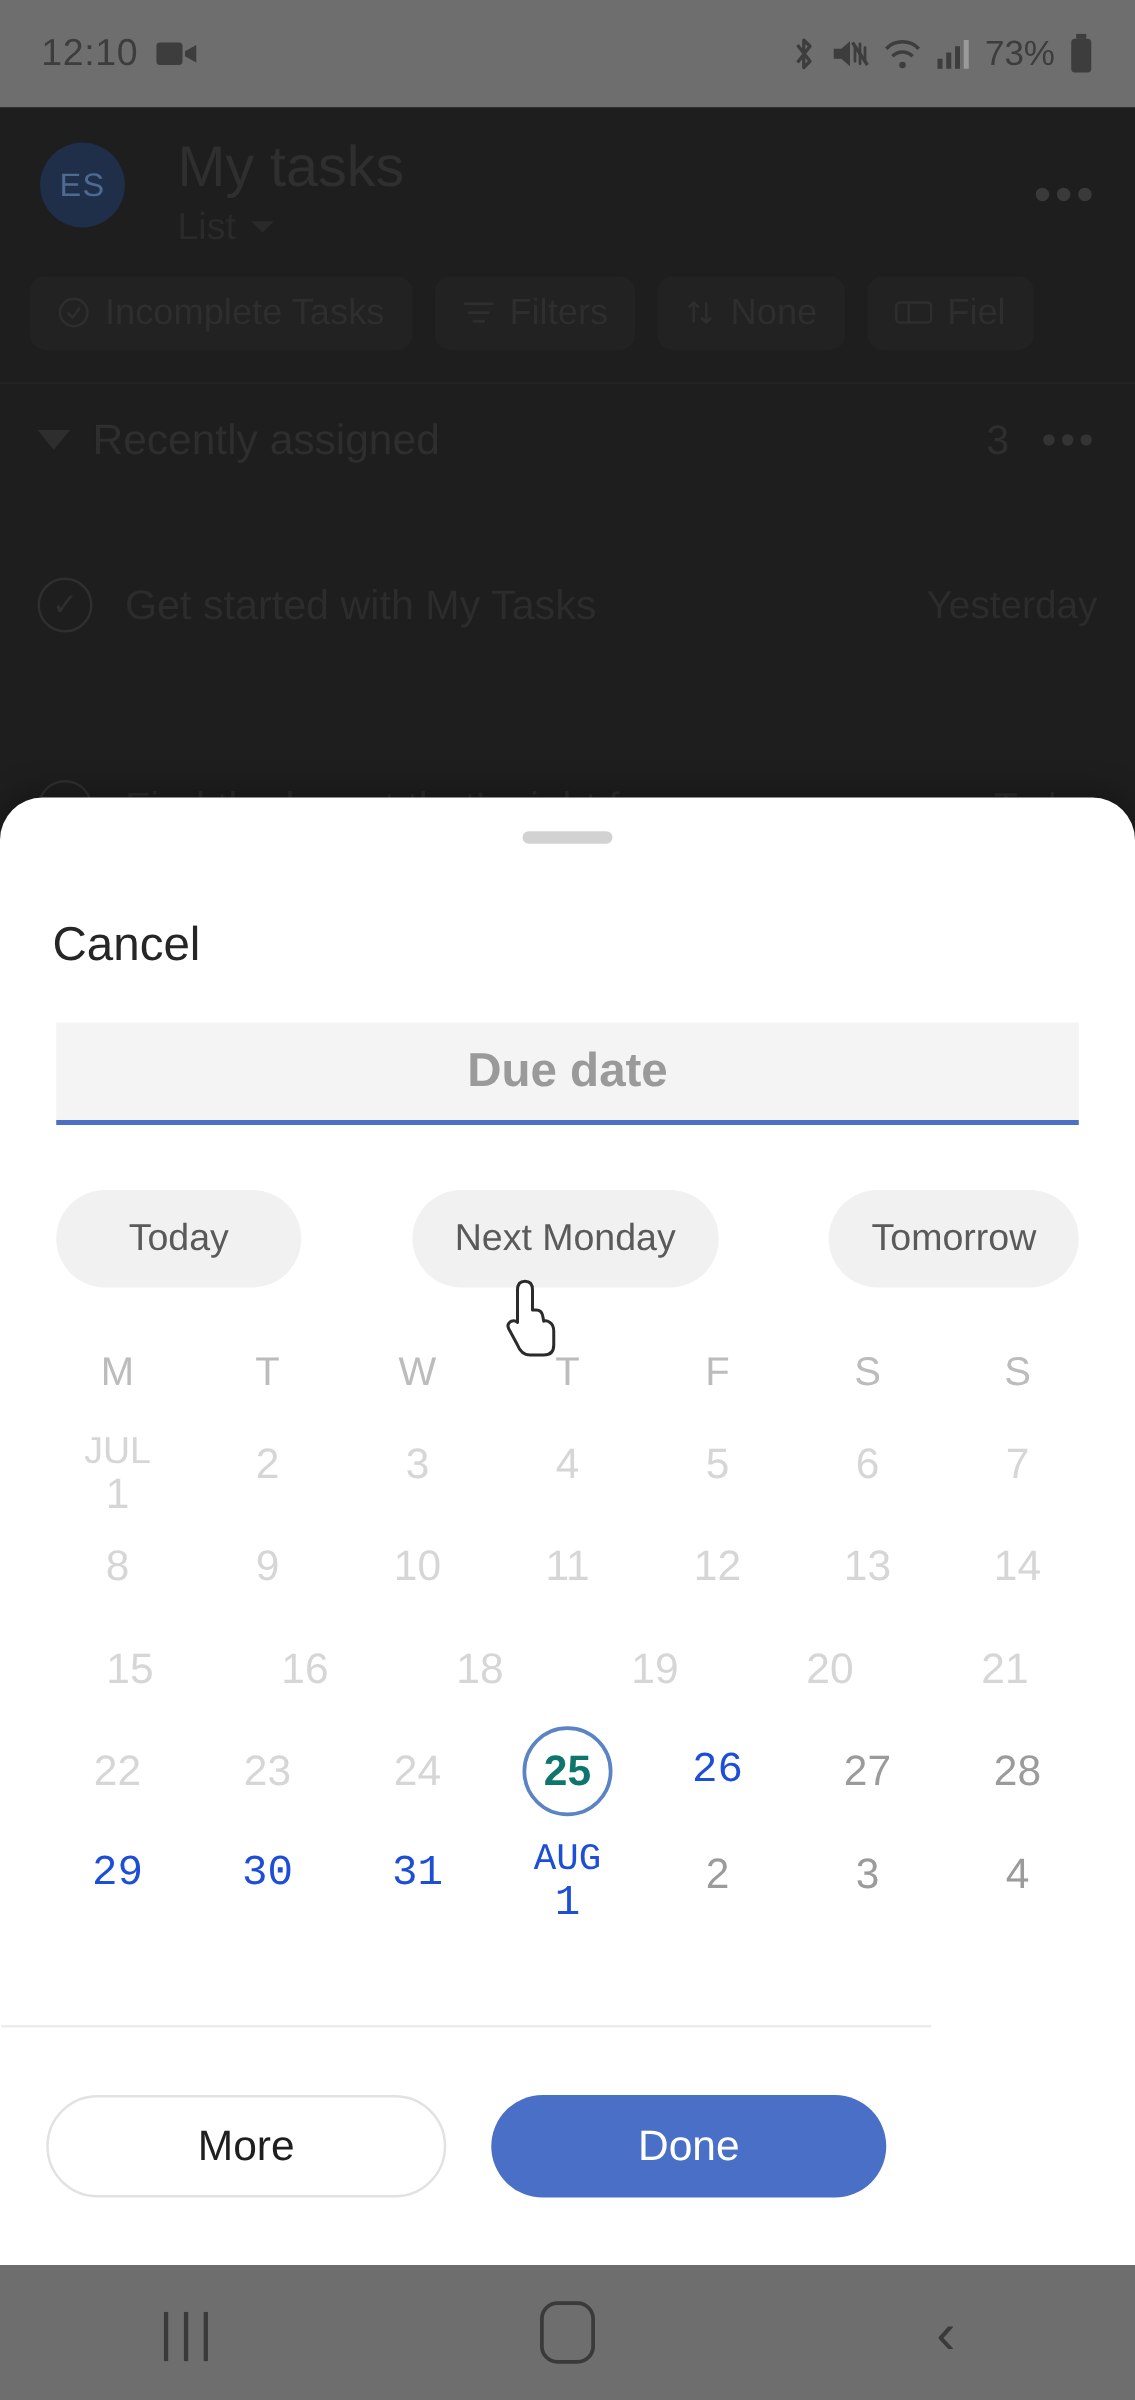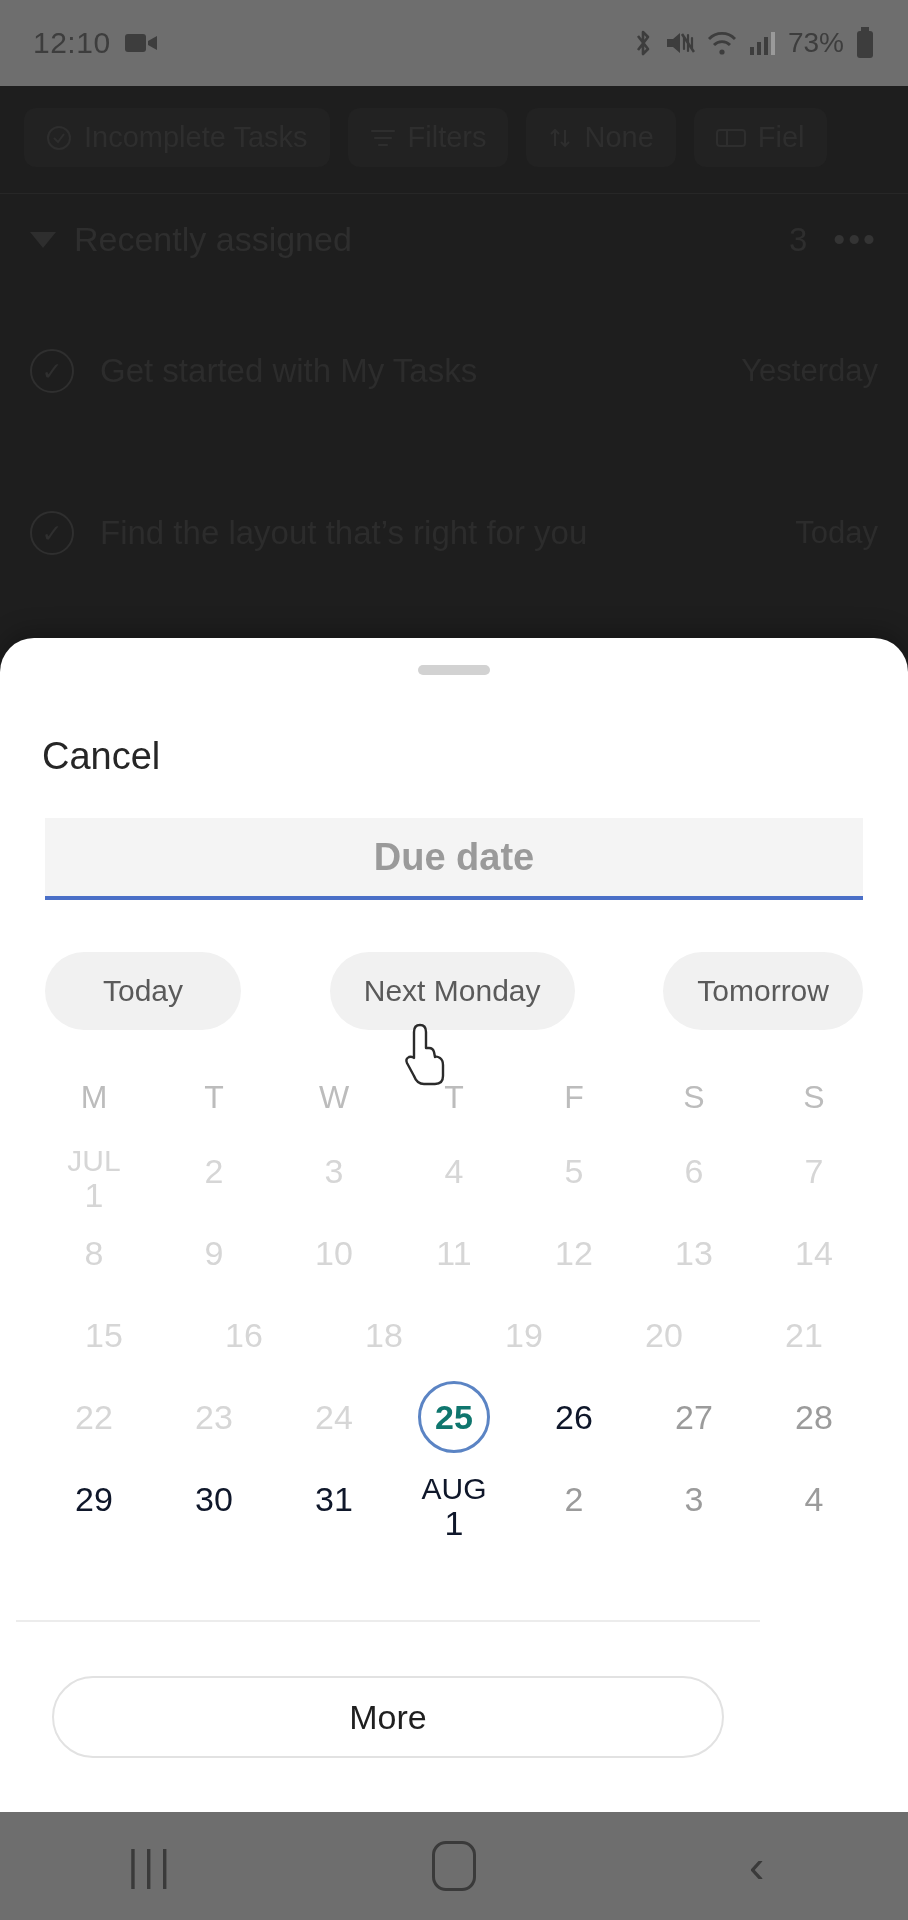--- a/index.html
+++ b/index.html
@@ -155,39 +155,39 @@
   .cal-cell {
     flex: 1 1 0;
     display: flex; align-items: center; justify-content: center;
     text-align: center;
     height: 66px;
     font-size: 34px;
   }
   .dow { color: #bcbcbc; font-size: 32px; }
   .cal-dayrow .cal-cell { height: 82px; position: relative; }
   .d-past { color: #d6d6d6; }
-  .d-norm { color: #0f172a; }
+  .d-norm { color: #1d4ed8; font-family: Liberation Mono, monospace; }
   .d-weekend-fwd { color: #9b9b9b; }
   .d-today {
     color: #0f766e; font-weight: bold;
   }
   .d-today .circle {
     position: absolute; left: 50%; top: 50%;
     transform: translate(-50%,-50%);
     width: 72px; height: 72px; border-radius: 50%;
     border: 3px solid #5b84c4;
   }
   .d-today .num { position: relative; z-index: 2; }
   .two-line { line-height: 1.06; margin-top: 16px; }
   .two-line .mon { display: block; font-size: 30px; }
   .two-line .dd  { display: block; font-size: 34px; }
 
   
   .sheet-footer {
-    position: absolute; left: 16px; bottom: 0;
+    position: absolute; left: 1px; bottom: 0;
     width: 744px; height: 192px;
     border-top: 2px solid #ececec;
     display: flex; align-items: center; gap: 36px;
     padding: 0 36px;
     background: #ffffff;
   }
   .btn {
     flex: 1 1 0; height: 82px; border-radius: 44px;
     display: flex; align-items: center; justify-content: center;
     font-size: 34px;
@@ -263,20 +263,29 @@
       <span class="sb-ico">
         <svg width="20" height="32" viewBox="0 0 20 32">
             <rect x="6" y="0" width="8" height="4" fill="#3d3d3d"></rect>
             <rect x="2" y="4" width="16" height="27" rx="3" fill="#3d3d3d"></rect>
           </svg>
       </span>
     </div>
   </div>
 
   <div class="appbg">
+    <div class="app-header">
+      <div class="avatar">ES</div>
+      <div class="app-title">My tasks</div>
+      <div class="app-sub">
+        <span>List</span>
+        <span class="chev-sm"></span>
+      </div>
+      <div class="app-dots">•••</div>
+    </div>
 
     <div class="chiprow">
       <div class="chip-bg">
         <span class="chip-ico">
           <svg width="26" height="26" viewBox="0 0 26 26">
               <circle cx="13" cy="13" r="11" stroke="#2e2e2e" stroke-width="2" fill="none"></circle>
               <path d="M8 13 L12 17 L18 9" stroke="#2e2e2e" stroke-width="2" fill="none"></path>
             </svg>
         </span>
         <span>Incomplete Tasks</span>
@@ -478,20 +487,21 @@
             </div>
             <div class="cal-cell d-weekend-fwd">
               <span class="num">4</span>
             </div>
           </div>
         </div>
     </div>
 
     <div class="sheet-footer">
       <div class="btn btn-outline">More</div>
+      <div class="btn btn-primary">Done</div>
     </div>
   </div>
 
   <div class="navbar">
     <div class="nav-btn">
       <span class="nav-recents">|||</span>
     </div>
     <div class="nav-btn">
       <span class="nav-home"></span>
     </div>

